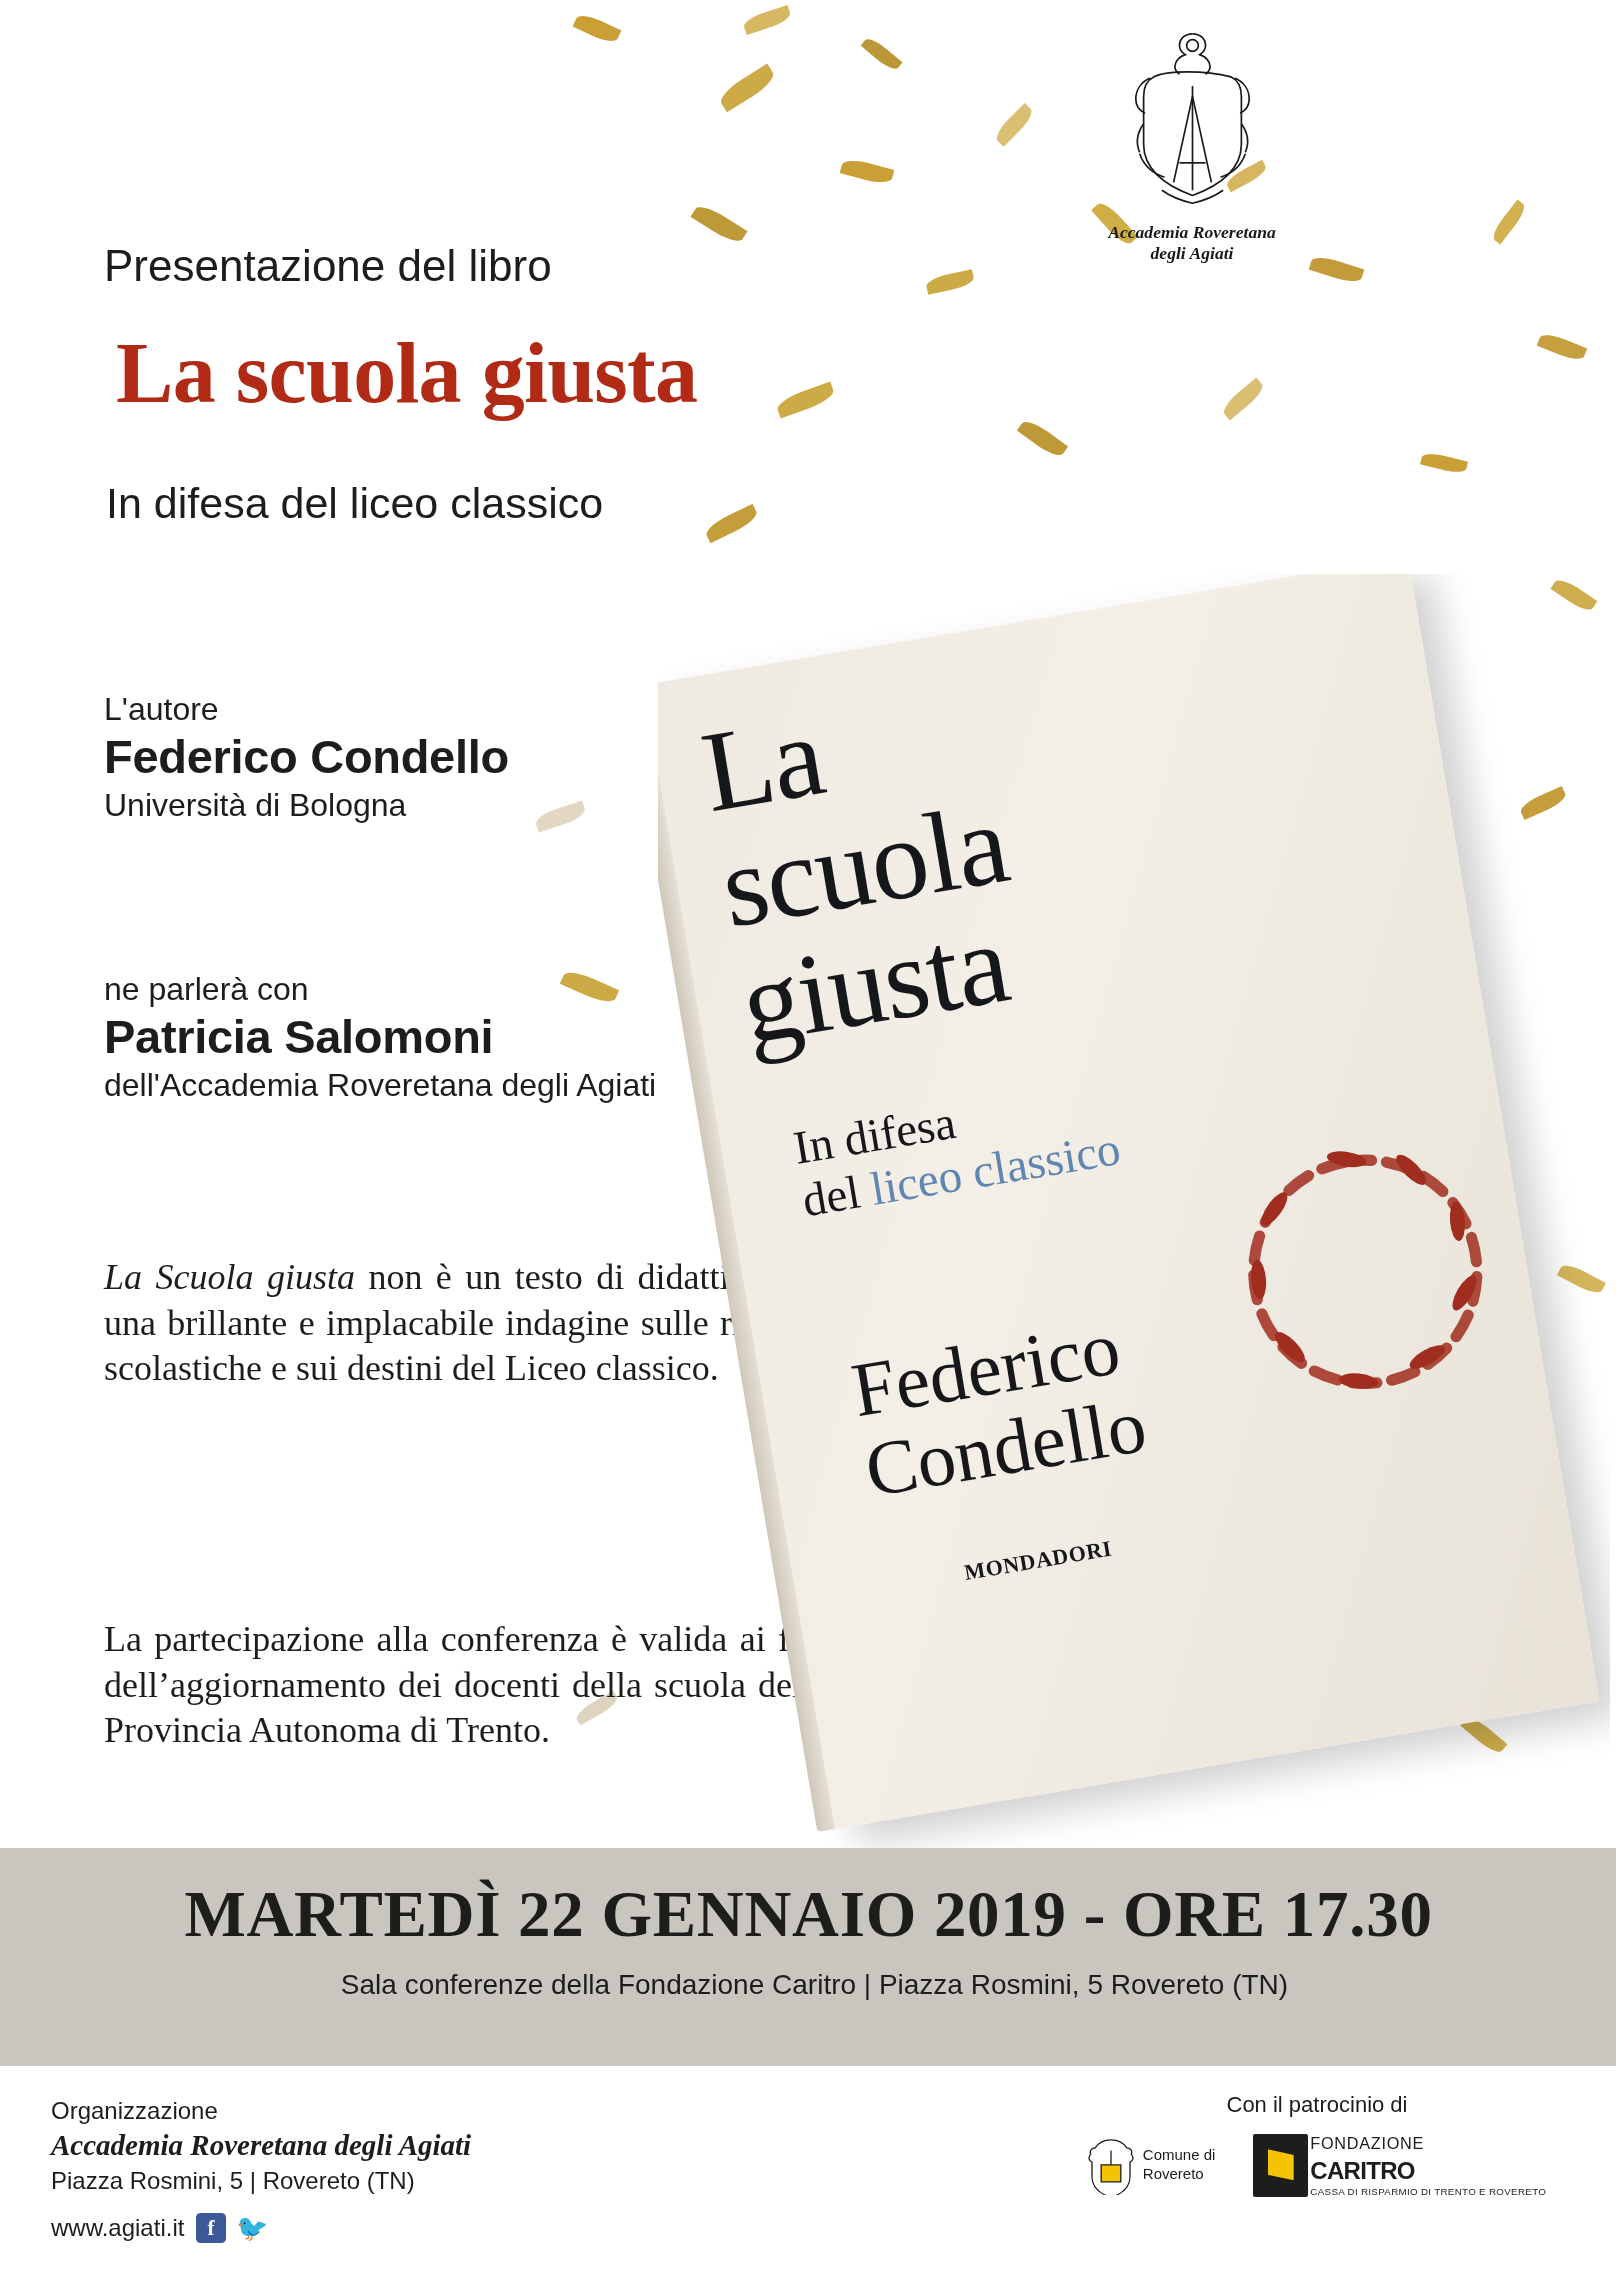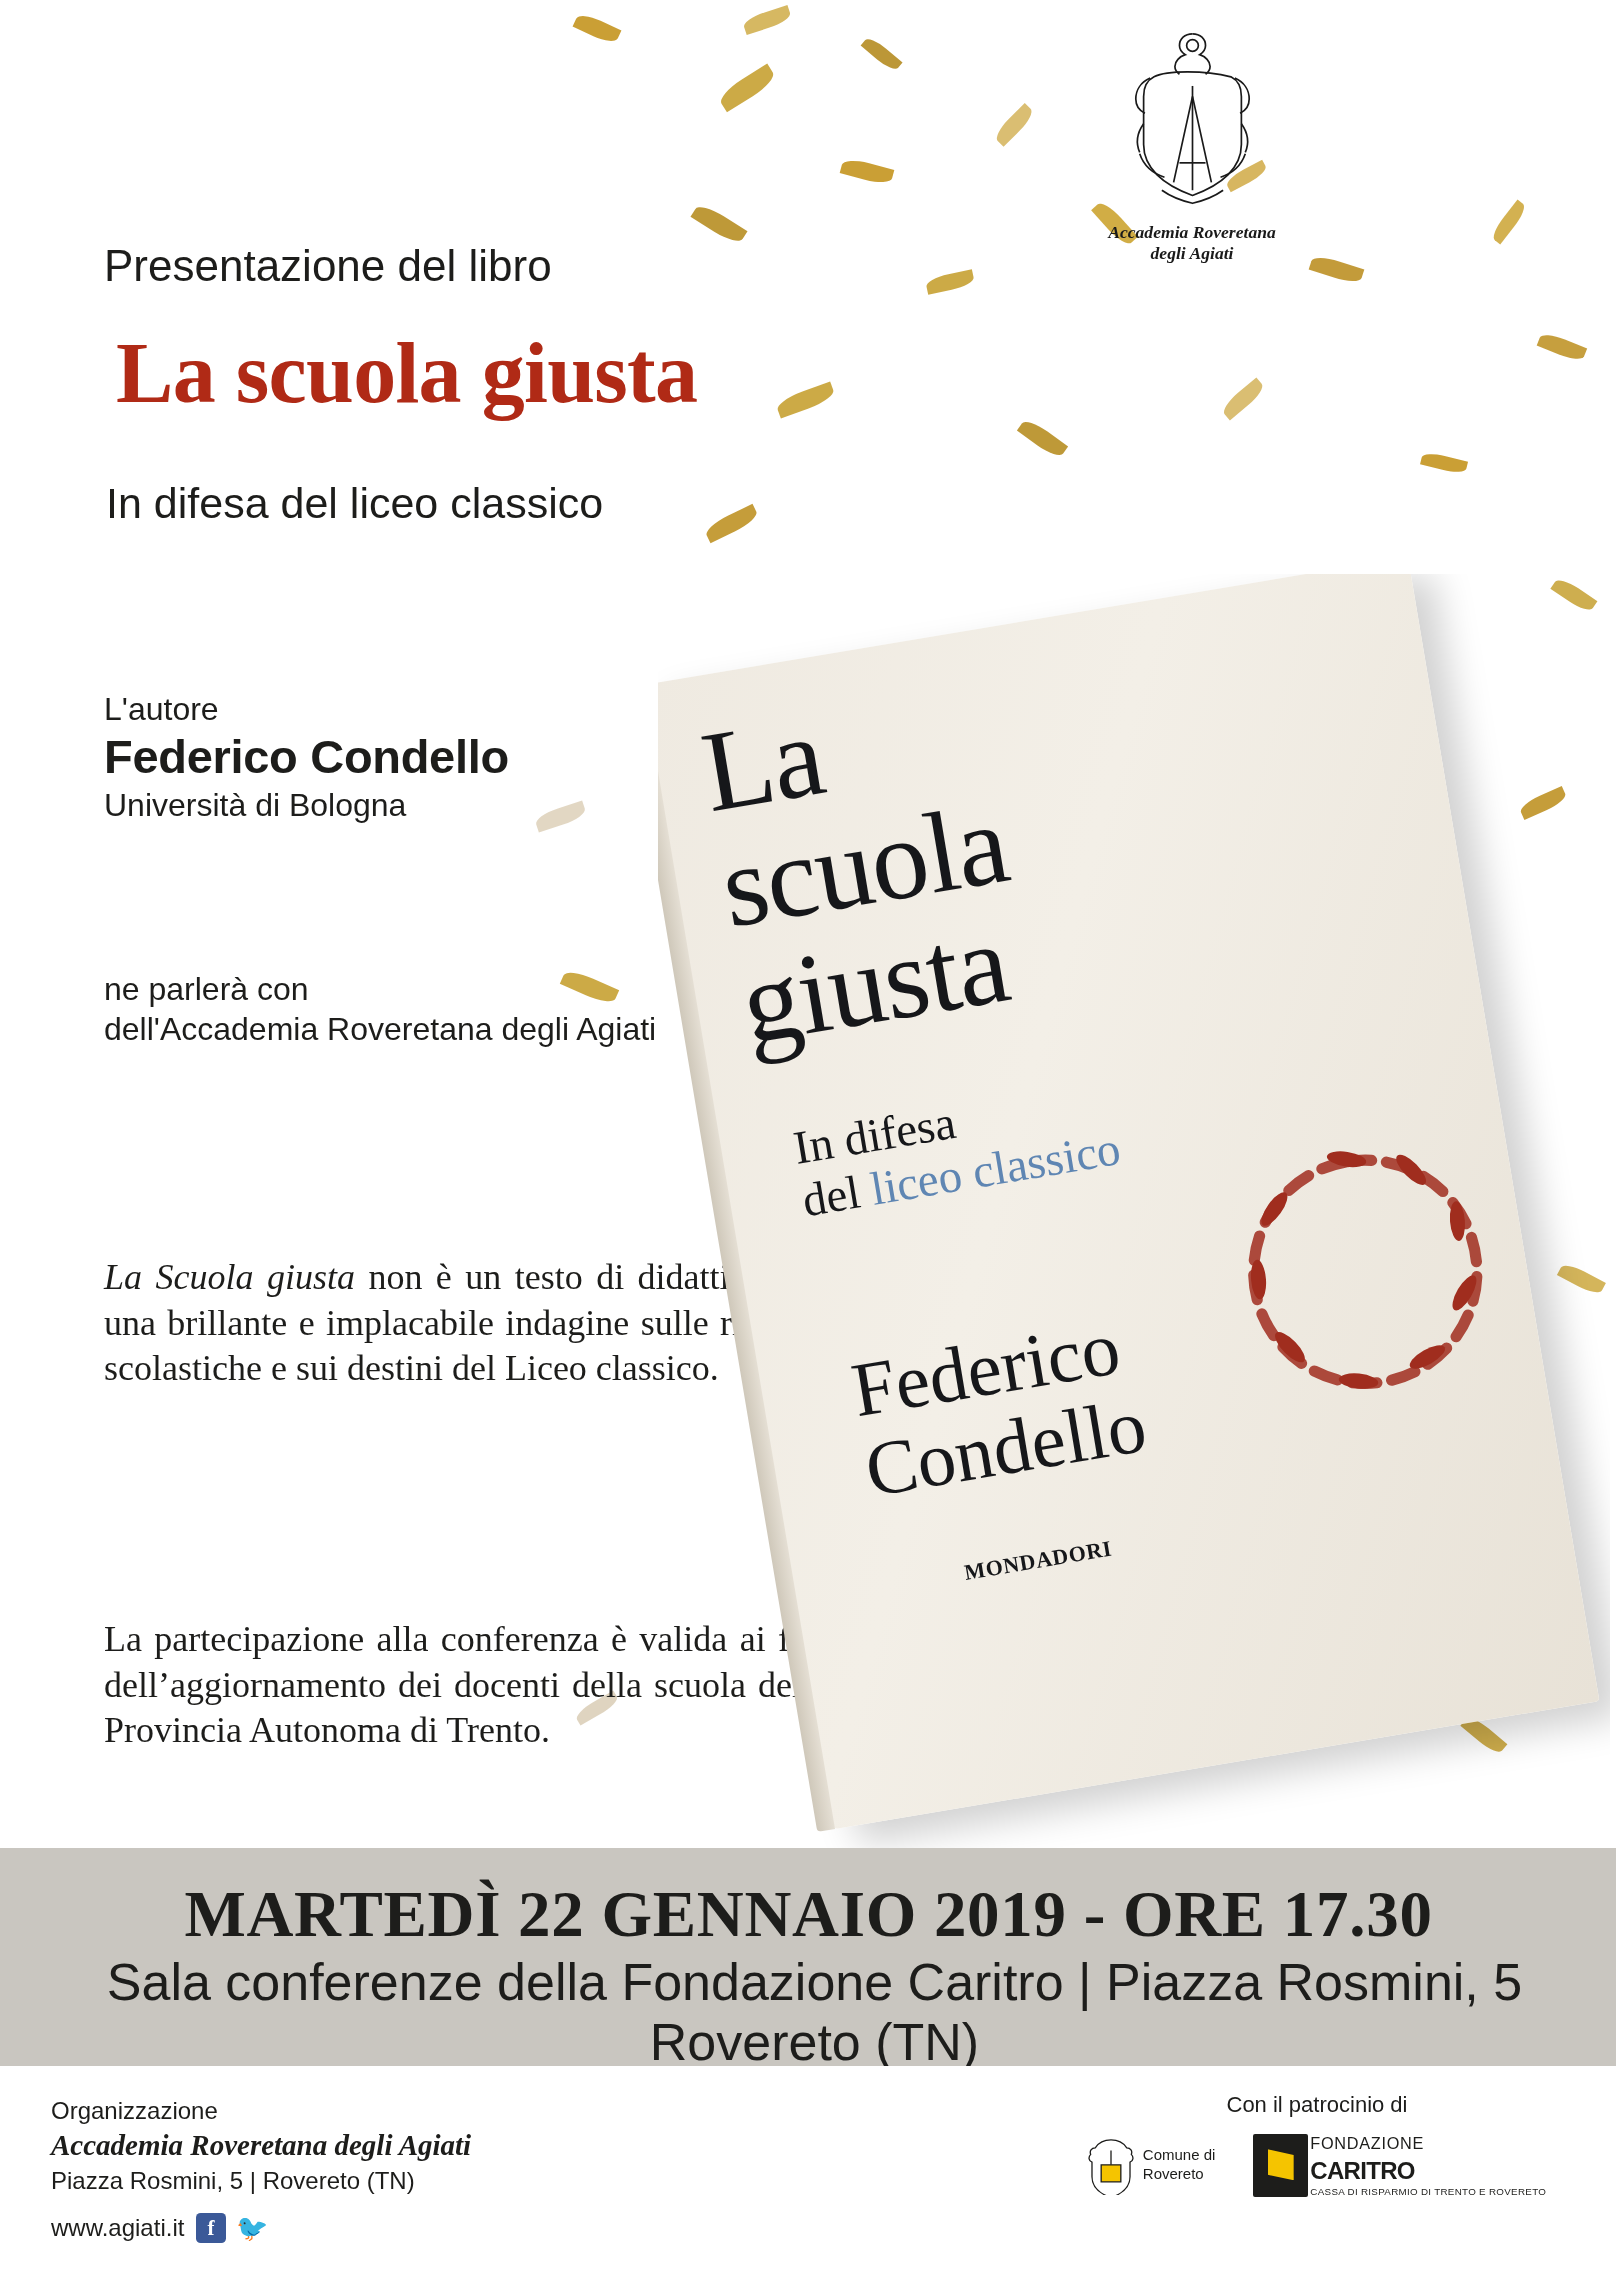--- a/index.html
+++ b/index.html
@@ -194,22 +194,23 @@
   }
   .band-date {
     font-family: "Liberation Serif", serif;
     font-weight: bold;
     font-size: 65px;
     color: #1d1d1b;
     margin-top: 29px;
     letter-spacing: 0.7px;
   }
   .band-place {
-    font-size: 52px;
-    color: #1d1d1b;
+    font-size: 28px;
+    color: #1d1d1b;
+    margin-top: 17px;
     padding-left: 12px;
   }
 
   
   .footer {
     position: absolute;
     left: 0;
     top: 2066px;
     width: 1617px;
     height: 218px;
@@ -337,20 +338,21 @@
   <div class="subtitle">In difesa del liceo classico</div>
 
   <div class="block" id="author-block">
     <div class="small-label">L'autore</div>
     <div class="big-name">Federico Condello</div>
     <div class="affil">Università di Bologna</div>
   </div>
 
   <div class="block" id="speaker-block">
     <div class="small-label">ne parlerà con</div>
+    <div class="big-name">Patricia Salomoni</div>
     <div class="affil-2">
       <div>dell'Accademia Roveretana degli Agiati</div>
     </div>
   </div>
 
   <div class="body-text" id="description">
     <i>La Scuola giusta</i><span> non è un testo di didattica, ma una brillante e implacabile indagine sulle riforme scolastiche e sui destini del Liceo classico.</span>
   </div>
 
   <div class="body-text" id="notice">La partecipazione alla conferenza è valida ai fini dell’aggiornamento dei docenti della scuola della Provincia Autonoma di Trento.</div>

